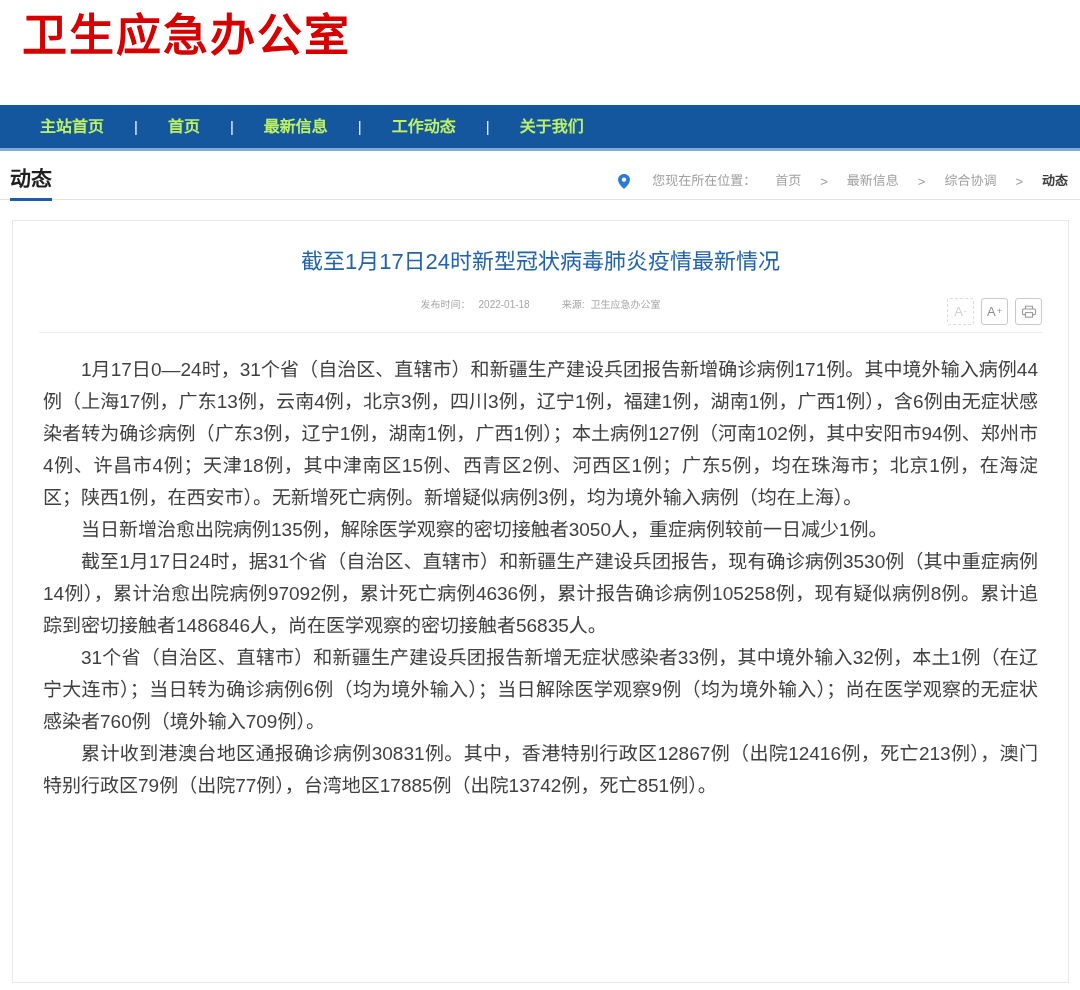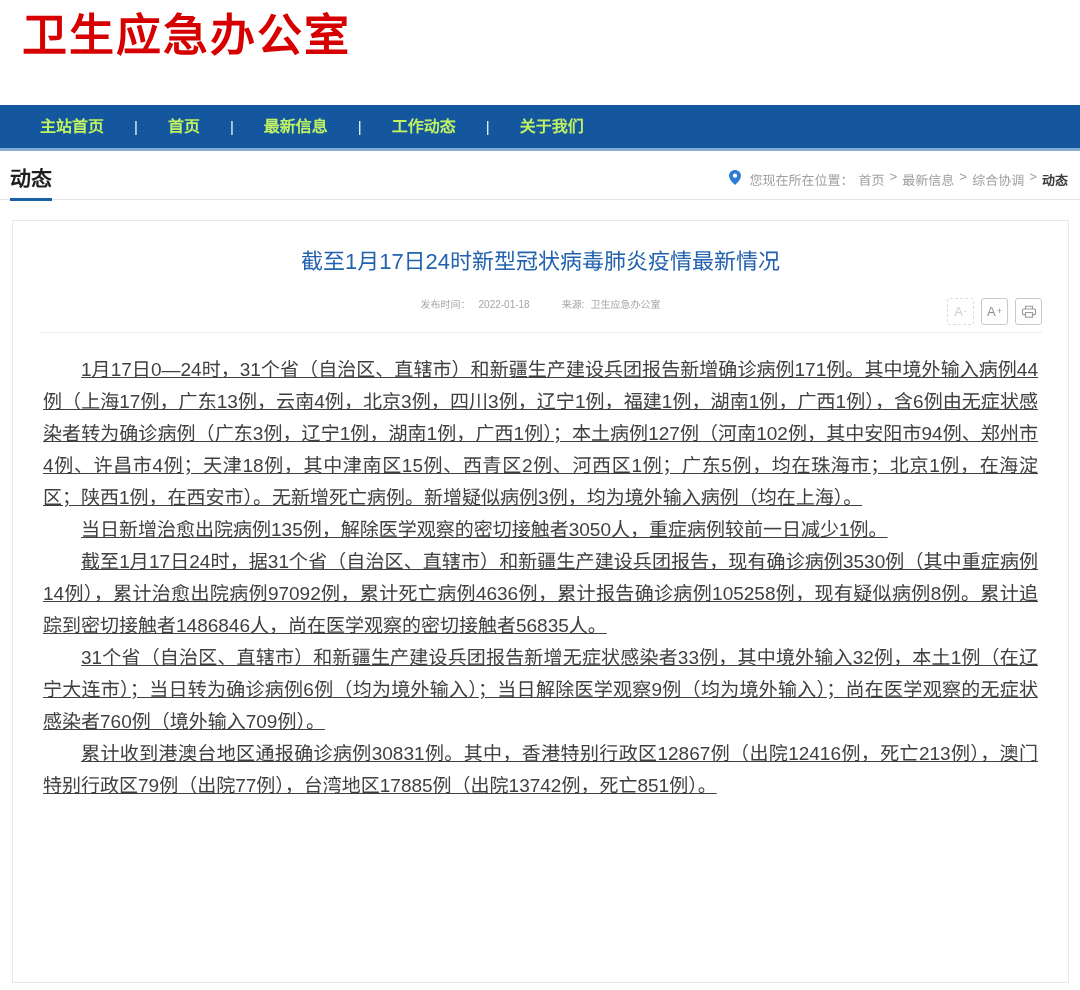--- a/index.html
+++ b/index.html
@@ -45,24 +45,23 @@
   }
   .section-title {
     position: absolute; left: 10px; bottom: 0; z-index: 2;
     font-size: 21px; font-weight: 700; color: #1f1f1f;
     padding-bottom: 6px;
     border-bottom: 3px solid var(--underline-blue, #1a5fa8);
     cursor: pointer;
   }
   .breadcrumb {
     position: absolute; right: 12px; bottom: 12px;
-    display: flex; align-items: flex-start; gap: 5px;
+    display: flex; align-items: flex-end; gap: 19px;
     font-size: 13px; color: var(--muted-text, #a0a0a0);
     white-space: nowrap;
-    font-family: Liberation Mono, monospace;
   }
   .breadcrumb .pin { margin-right: 3px; display: inline-flex; }
   .crumb-link { color: var(--muted-text, #a0a0a0); text-decoration: none; cursor: pointer; }
   .crumb-current { color: #3d3d3d; font-weight: 700; }
 
   
   .article-box {
     width: 1057px; height: 763px;
     margin: 19px 16px 0 12px;
     border: 1px solid var(--border-gray, #e8e8e8);
@@ -95,21 +94,20 @@
     font-family: "Liberation Sans", "DejaVu Sans", sans-serif;
   }
   .tool-btn sup { font-size: 9px; line-height: 1; margin-left: 1px; }
   .tool-btn.inactive { border-style: dashed; border-color: #dcdcdc; color: #cfcfcf; }
 
   .article-body {
     padding: 21px 30px 0;
     font-size: 19px; line-height: 32px;
     color: var(--body-text, #404040);
     text-align: justify;
-    text-decoration: underline;
   }
   .article-body p { margin: 0; text-indent: 2em; }
 </style>
 </head>
 <body>
 
 <div class="page">
 
   <header class="site-header">
     <div class="logo">卫生应急办公室</div>

